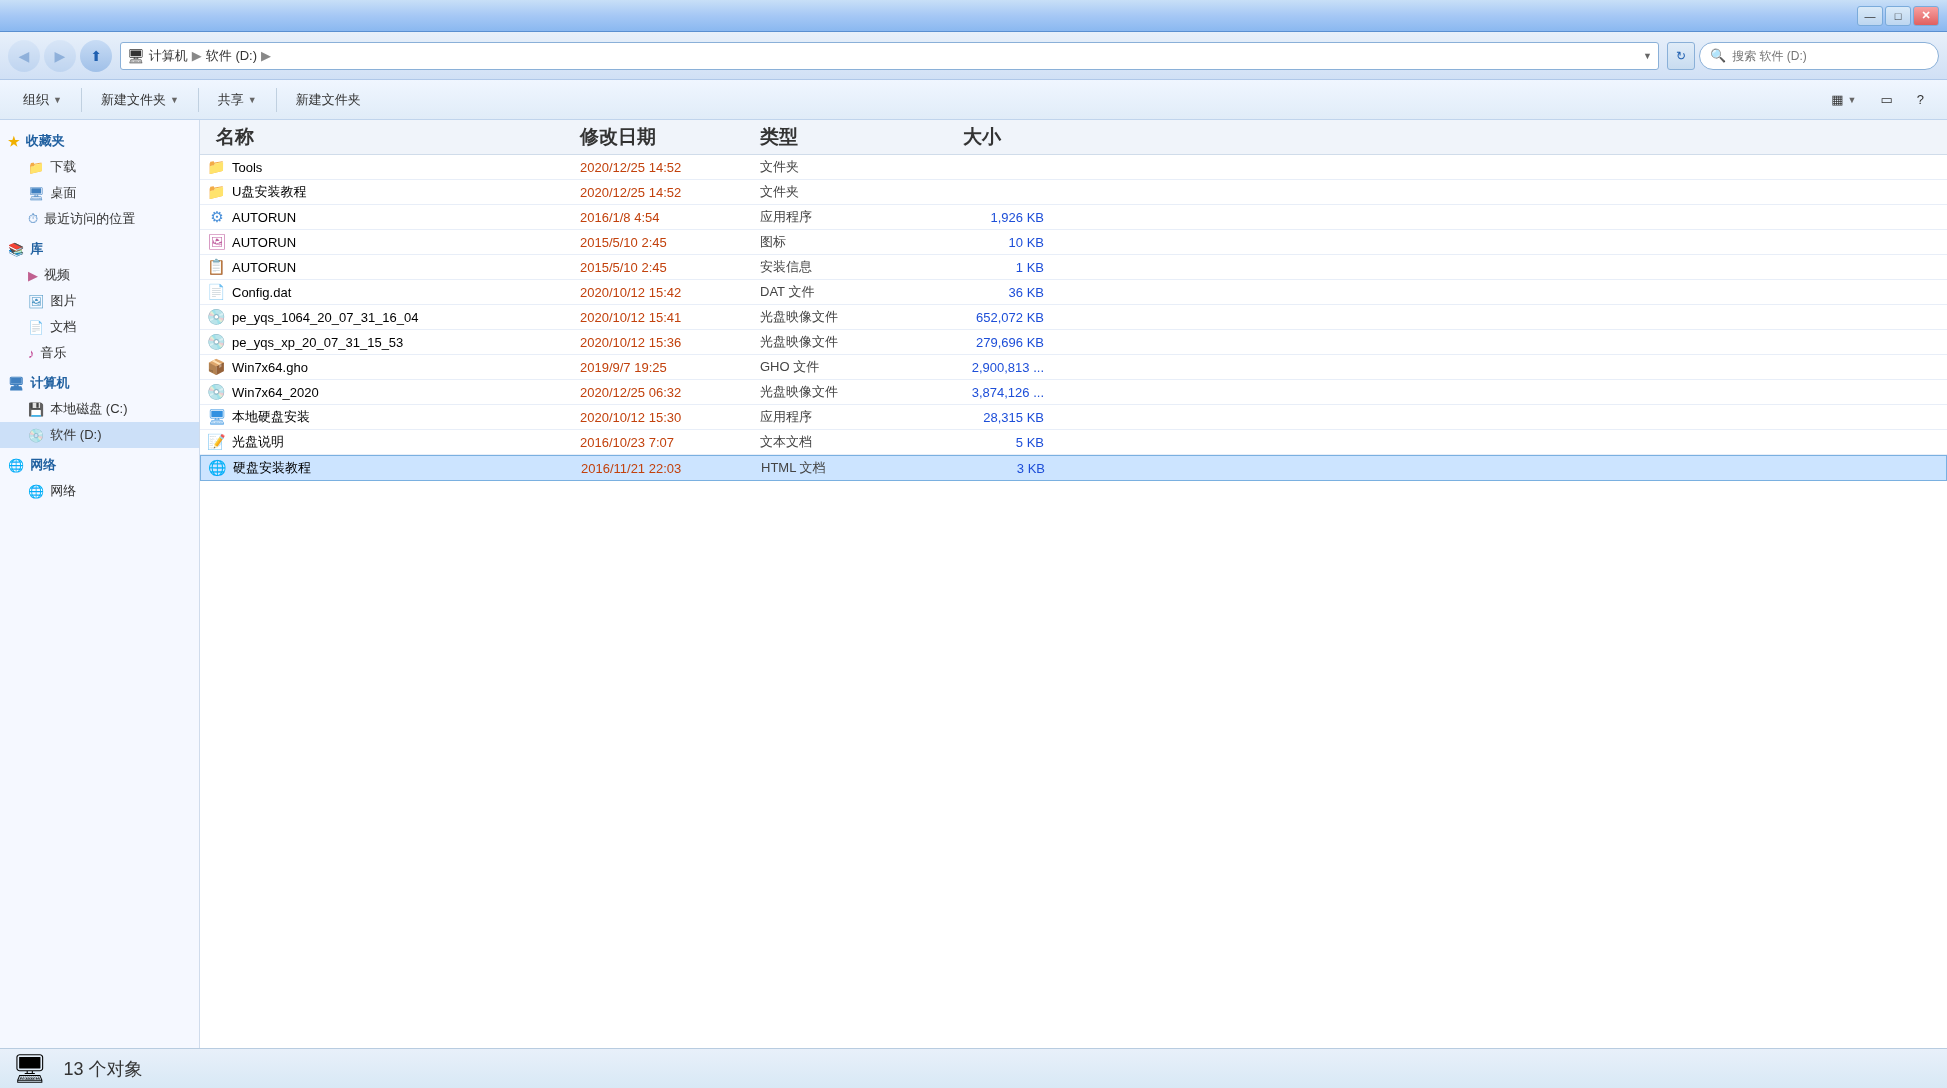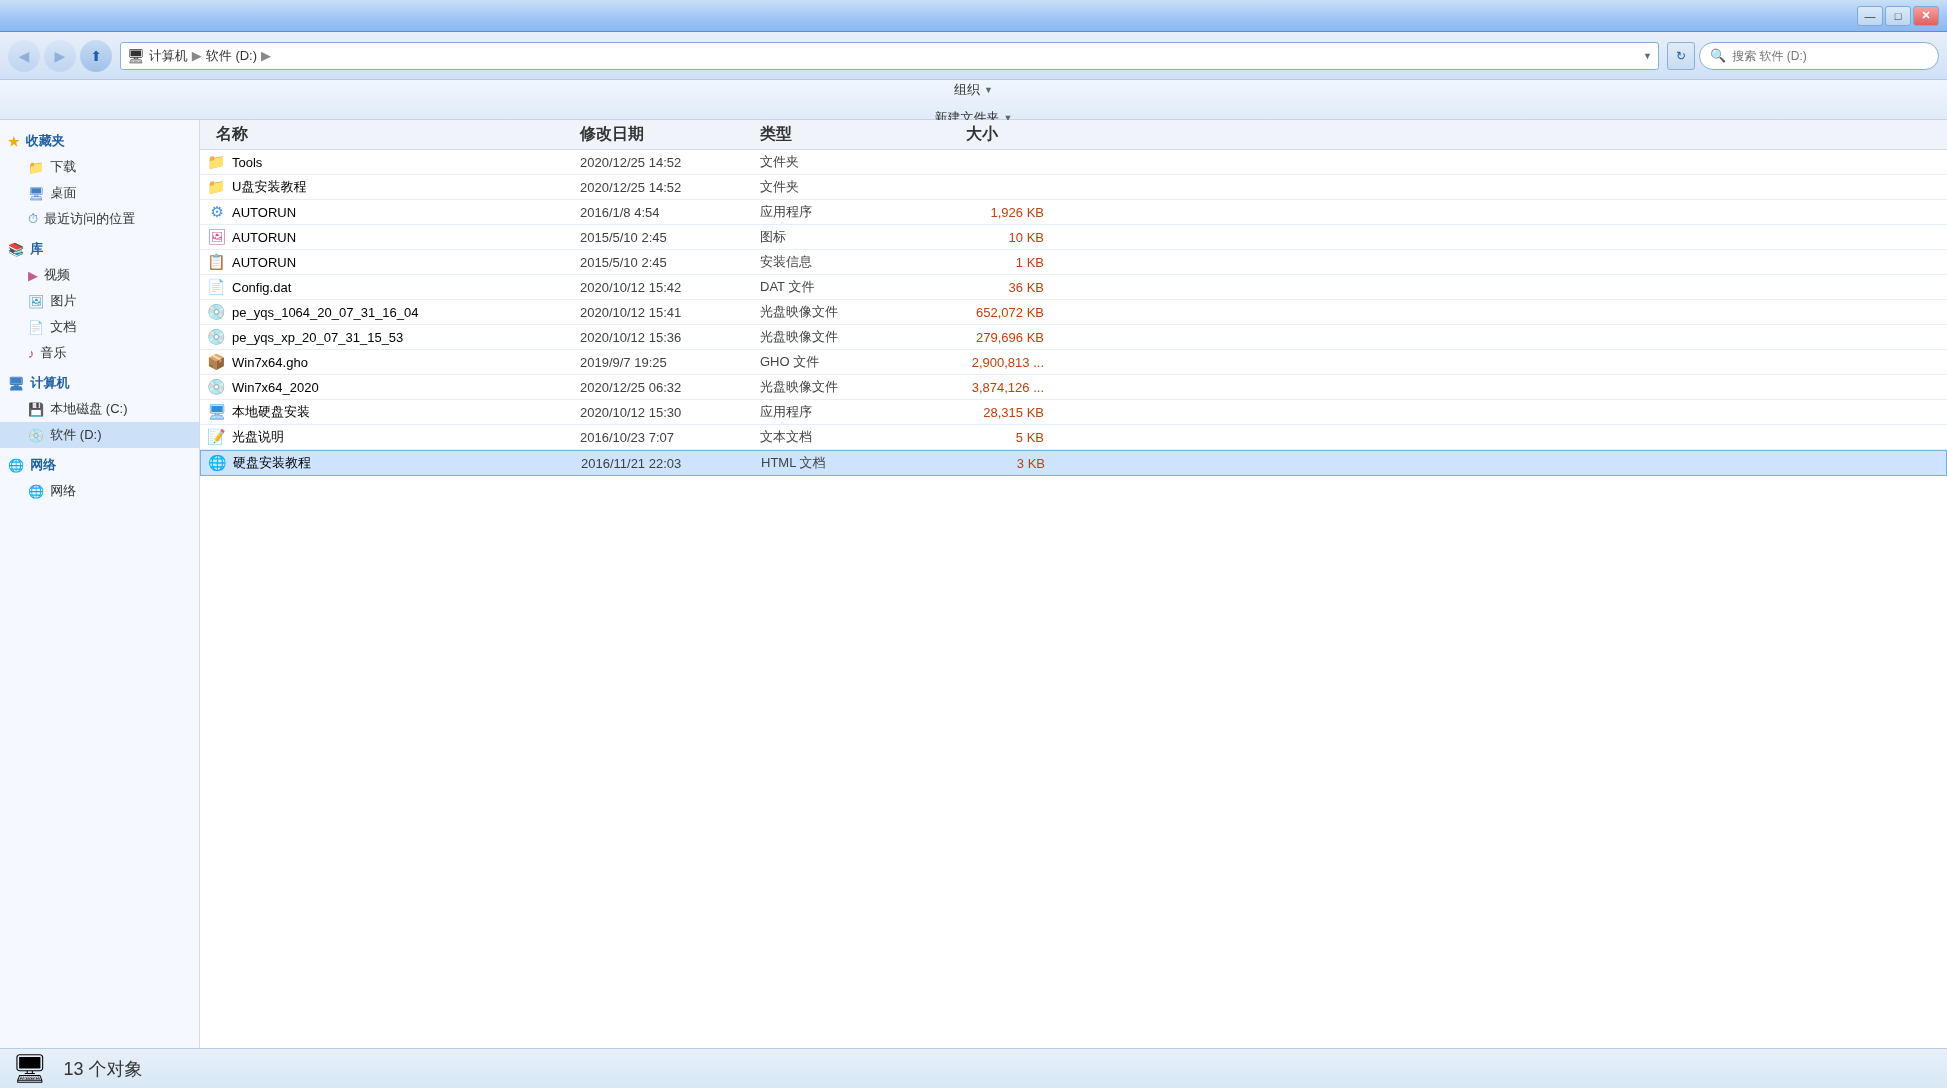--- a/index.html
+++ b/index.html
@@ -127,21 +127,20 @@
 
     
     .toolbar {
       height: 40px;
       background: linear-gradient(to bottom, #f0f6ff 0%, #e0ecf8 100%);
       display: flex;
       align-items: center;
       padding: 0 12px;
       border-bottom: 1px solid #c0d4ec;
       gap: 4px;
-      flex-direction: column;
     }
     .toolbar-btn {
       height: 30px;
       padding: 0 10px;
       border: 1px solid transparent;
       border-radius: 3px;
       background: transparent;
       cursor: pointer;
       font-size: 13px;
       color: #333;
@@ -206,21 +205,21 @@
       background: #fff;
       overflow-y: auto;
       padding: 0;
     }
     .file-list-header {
       display: flex;
       align-items: center;
       padding: 4px 0;
       border-bottom: 1px solid #d0dcea;
       background: #f0f4fa;
-      font-size: 16px;
+      font-size: 19px;
       font-weight: bold;
       color: #333;
       position: sticky;
       top: 0;
       z-index: 10;
     }
     .col-name { width: 380px; padding-left: 16px; }
     .col-date { width: 180px; }
     .col-type { width: 160px; }
     .col-size { width: 140px; text-align: center; padding-right: 16px; }
@@ -235,23 +234,23 @@
     }
     .file-row.selected { background: #cce4ff; border: 1px solid #7ab0e0; }
 
     .file-name-cell {
       width: 380px;
       padding-left: 8px;
       display: flex;
       align-items: center;
       gap: 6px;
     }
-    .file-date-cell { width: 180px; color: #404040; }
+    .file-date-cell { width: 180px; color: #c2410c; }
     .file-type-cell { width: 160px; color: #444; }
-    .file-size-cell { width: 140px; text-align: right; padding-right: 16px; color: #c2410c; }
+    .file-size-cell { width: 140px; text-align: right; padding-right: 16px; color: #1d4ed8; }
 
     .file-icon { width: 18px; height: 18px; display: inline-flex; align-items: center; justify-content: center; font-size: 15px; }
 
     
     .status-bar {
       height: 40px;
       background: linear-gradient(to bottom, #e8f0fa, #d8e8f5);
       border-top: 1px solid #b8cce0;
       display: flex;
       align-items: center;

